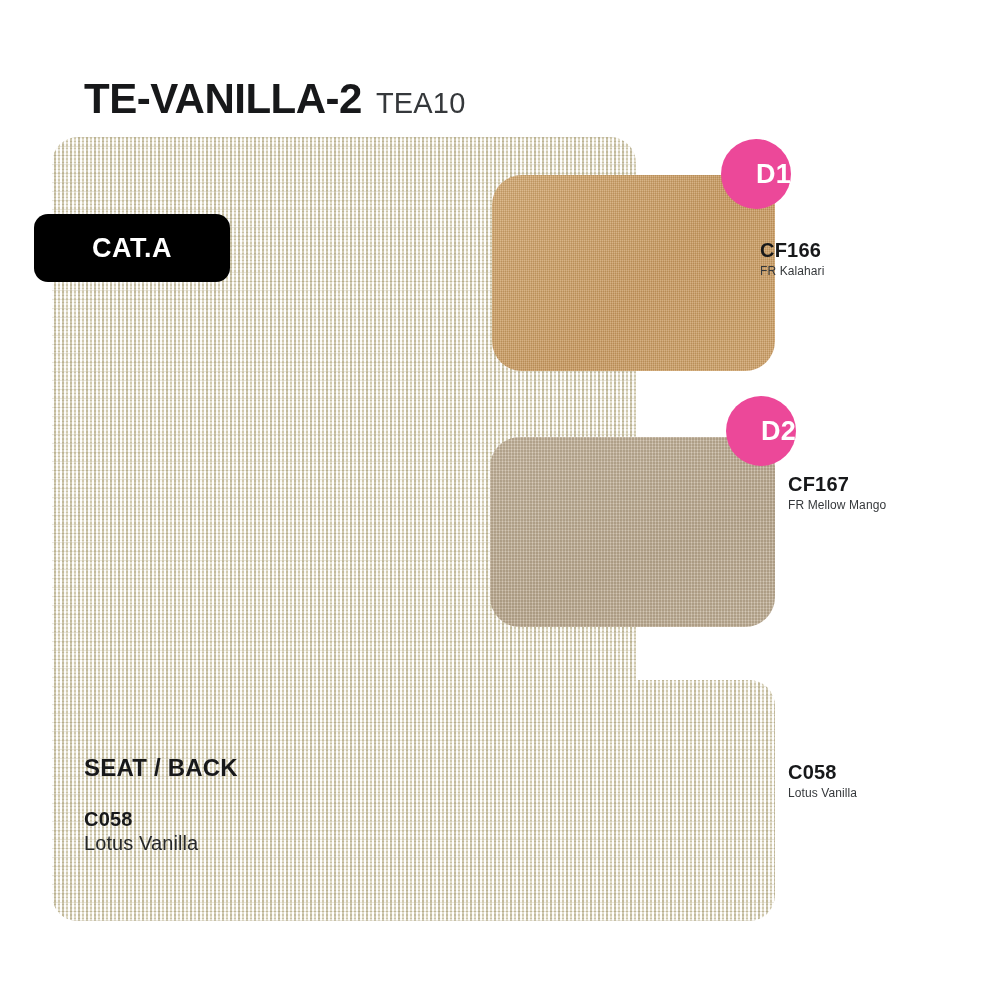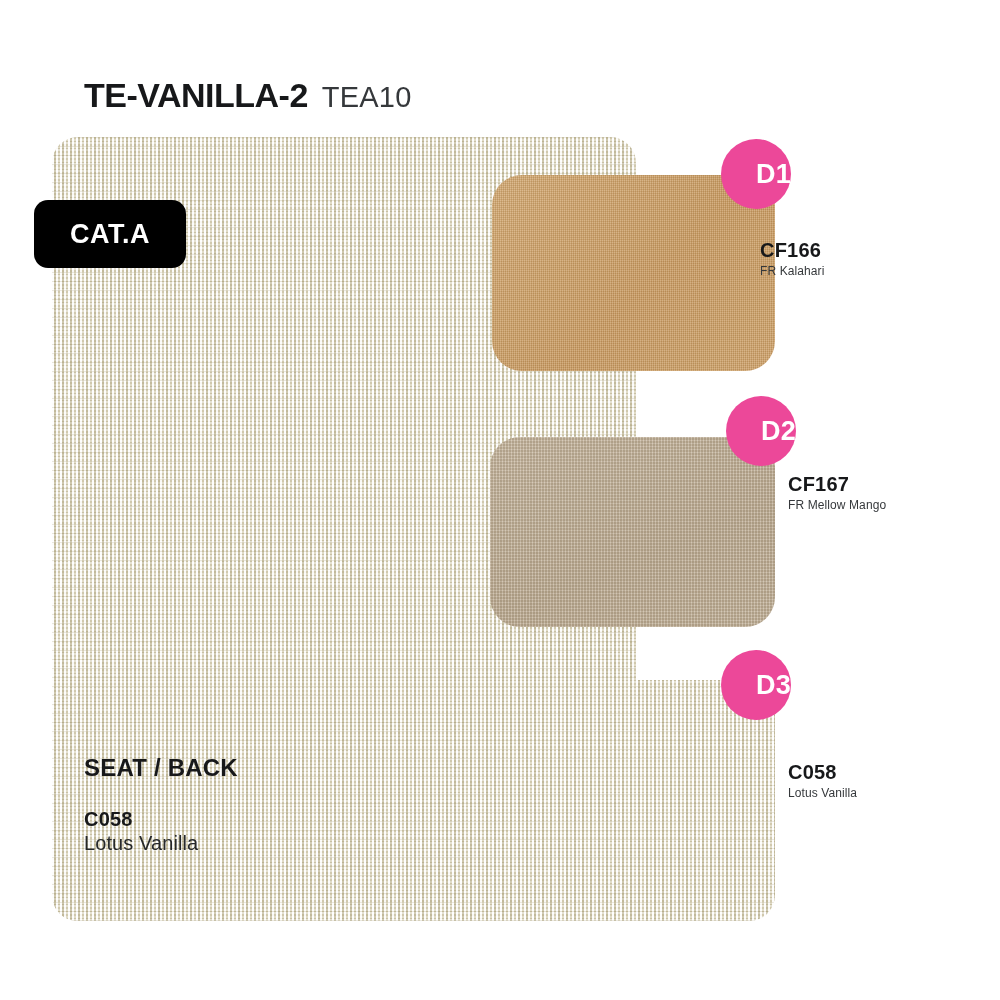--- a/index.html
+++ b/index.html
@@ -27,21 +27,21 @@
   .title-row {
     position: absolute;
     left: 84px;
     top: 78px;
     display: flex;
     align-items: baseline;
     gap: 14px;
     white-space: nowrap;
   }
   .title-main {
-    font-size: 34px;
+    font-size: 42px;
     font-weight: 700;
     letter-spacing: -0.5px;
     color: #17181a;
     line-height: 1;
   }
   .title-sub {
     font-size: 29px;
     font-weight: 400;
     letter-spacing: 0.2px;
     color: #35383b;
@@ -139,22 +139,22 @@
     background: #000000;
     border-radius: 14px;
     display: flex;
     align-items: center;
     justify-content: center;
     color: #ffffff;
     font-weight: 700;
   }
   #badge-cat {
     left: 34px;
-    top: 200px;
-    width: 152px;
+    top: 214px;
+    width: 196px;
     height: 68px;
     font-size: 27px;
     letter-spacing: 0.5px;
   }
 
   .badge-circle {
     position: absolute;
     background: #ec4899;
     border-radius: 50%;
     width: 70px;
@@ -253,23 +253,20 @@
   </div>
 
   <div id="badge-d2" class="badge-circle">
     <span>D2</span>
   </div>
   <div id="caption-d2" class="caption">
     <div class="code">CF167</div>
     <div class="name">FR Mellow Mango</div>
   </div>
 
-  <div id="badge-d3" class="badge-circle">
-    <span>D3</span>
-  </div>
   <div id="caption-d3" class="caption">
     <div class="code">C058</div>
     <div class="name">Lotus Vanilla</div>
   </div>
 
   <div id="seat-back-block">
     <div class="heading">SEAT / BACK</div>
     <div class="code">C058</div>
     <div class="name">Lotus Vanilla</div>
   </div>

